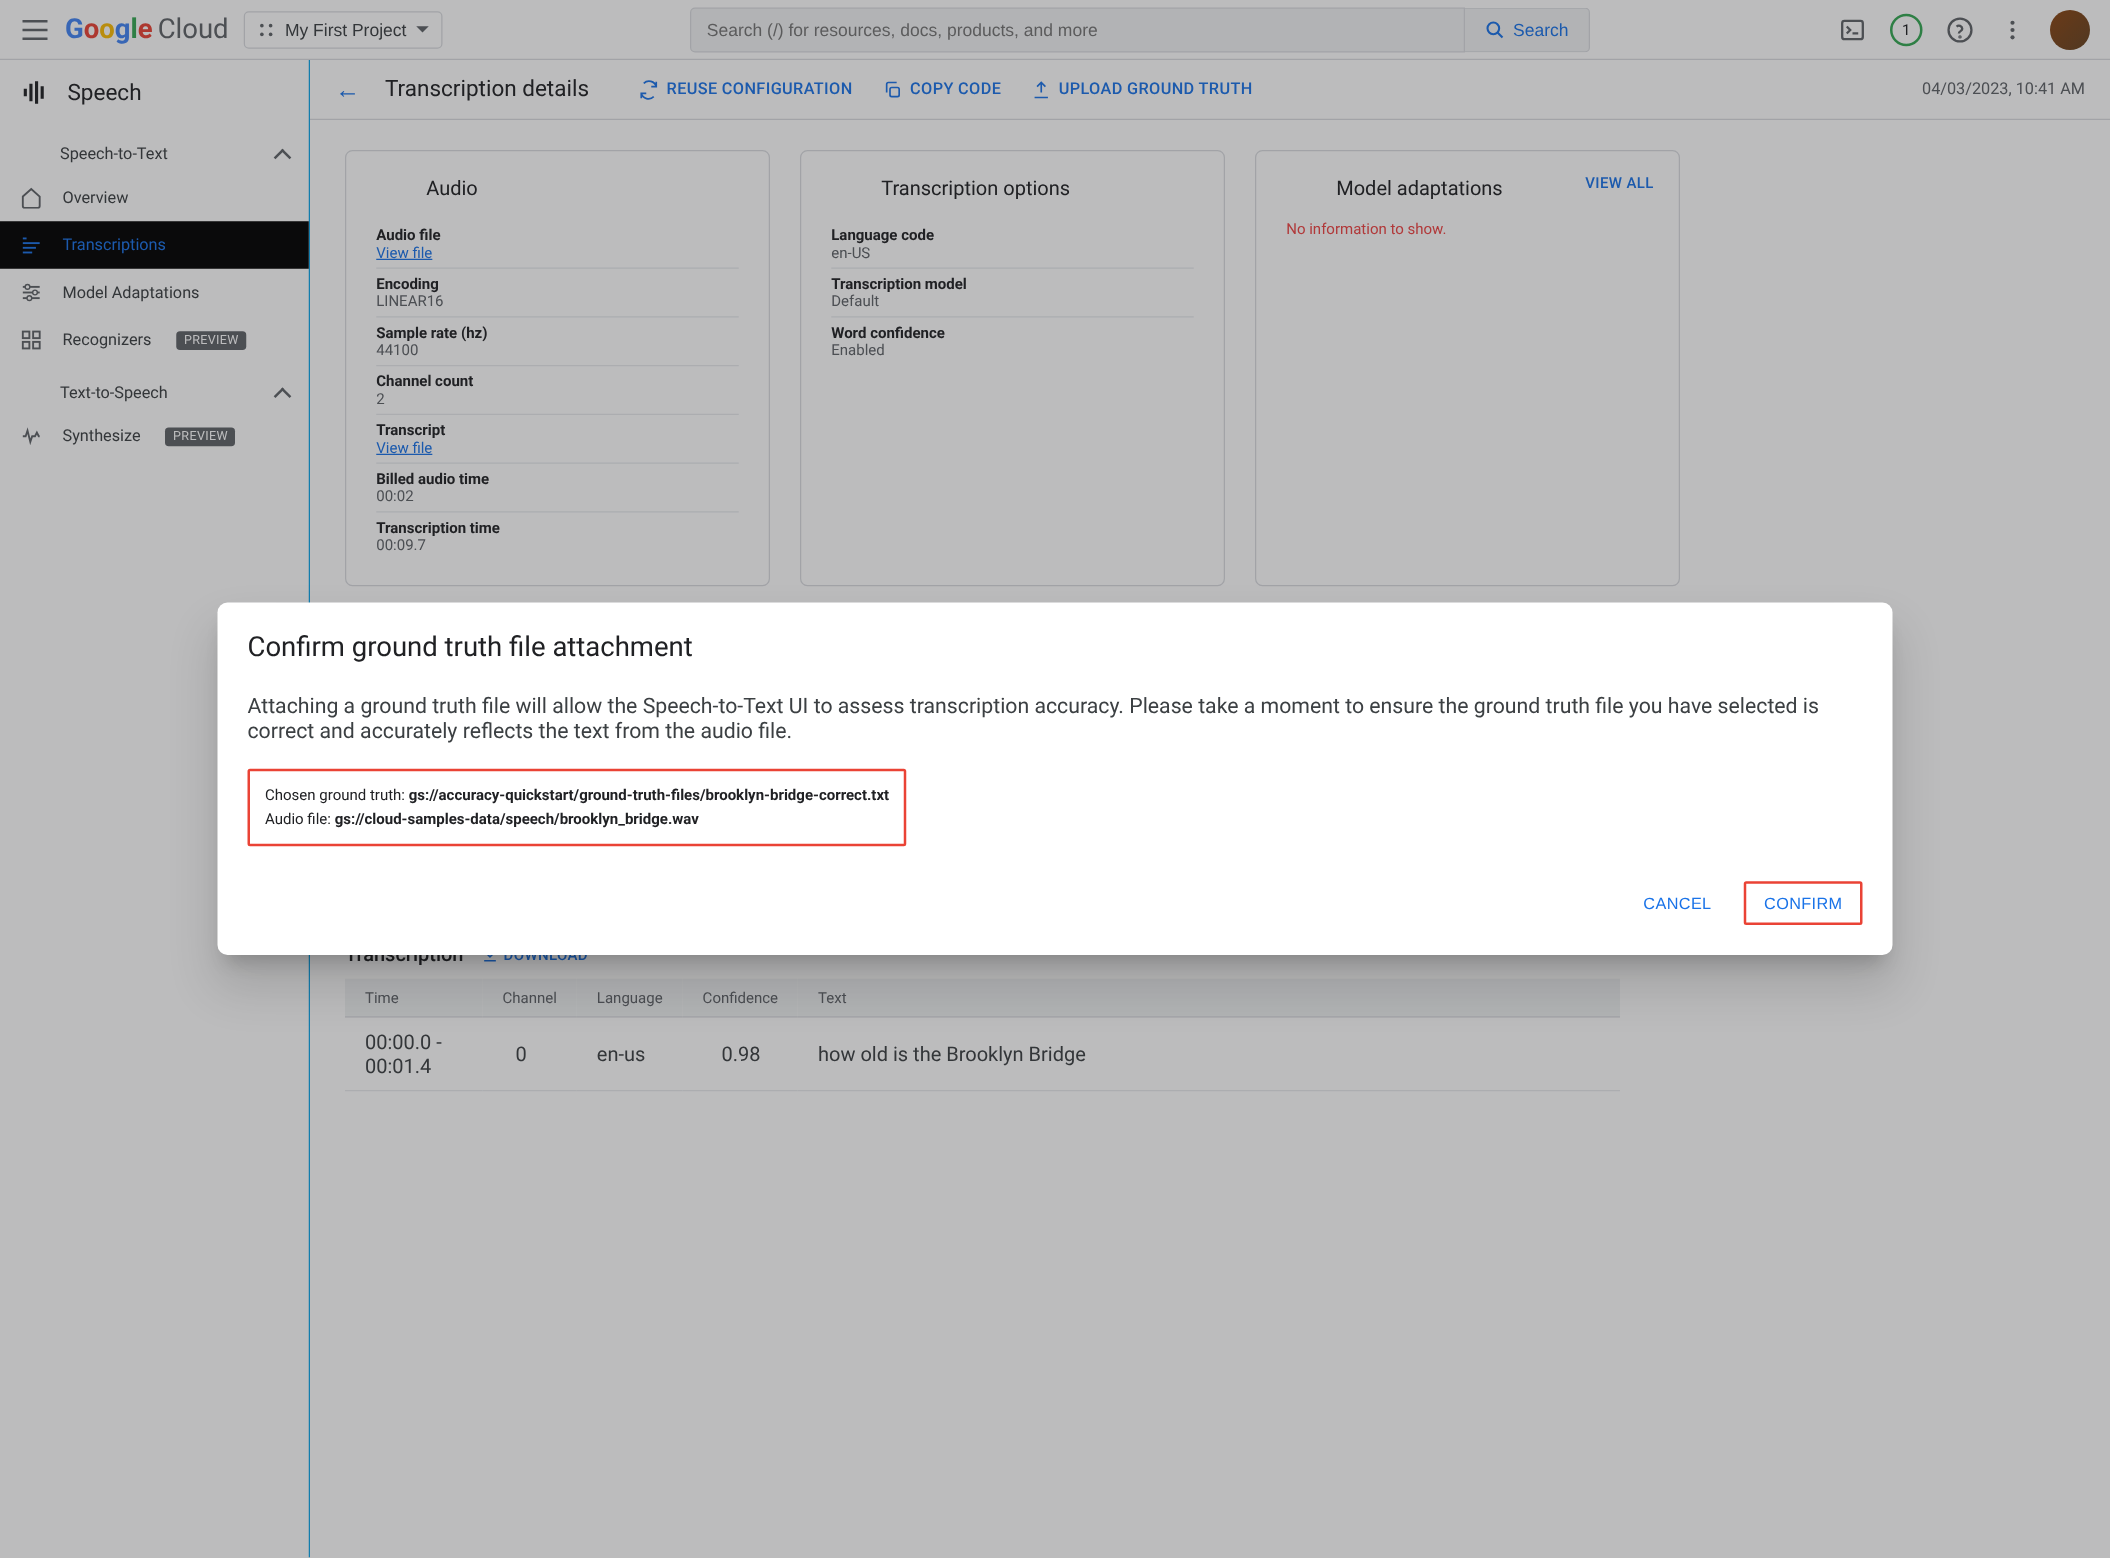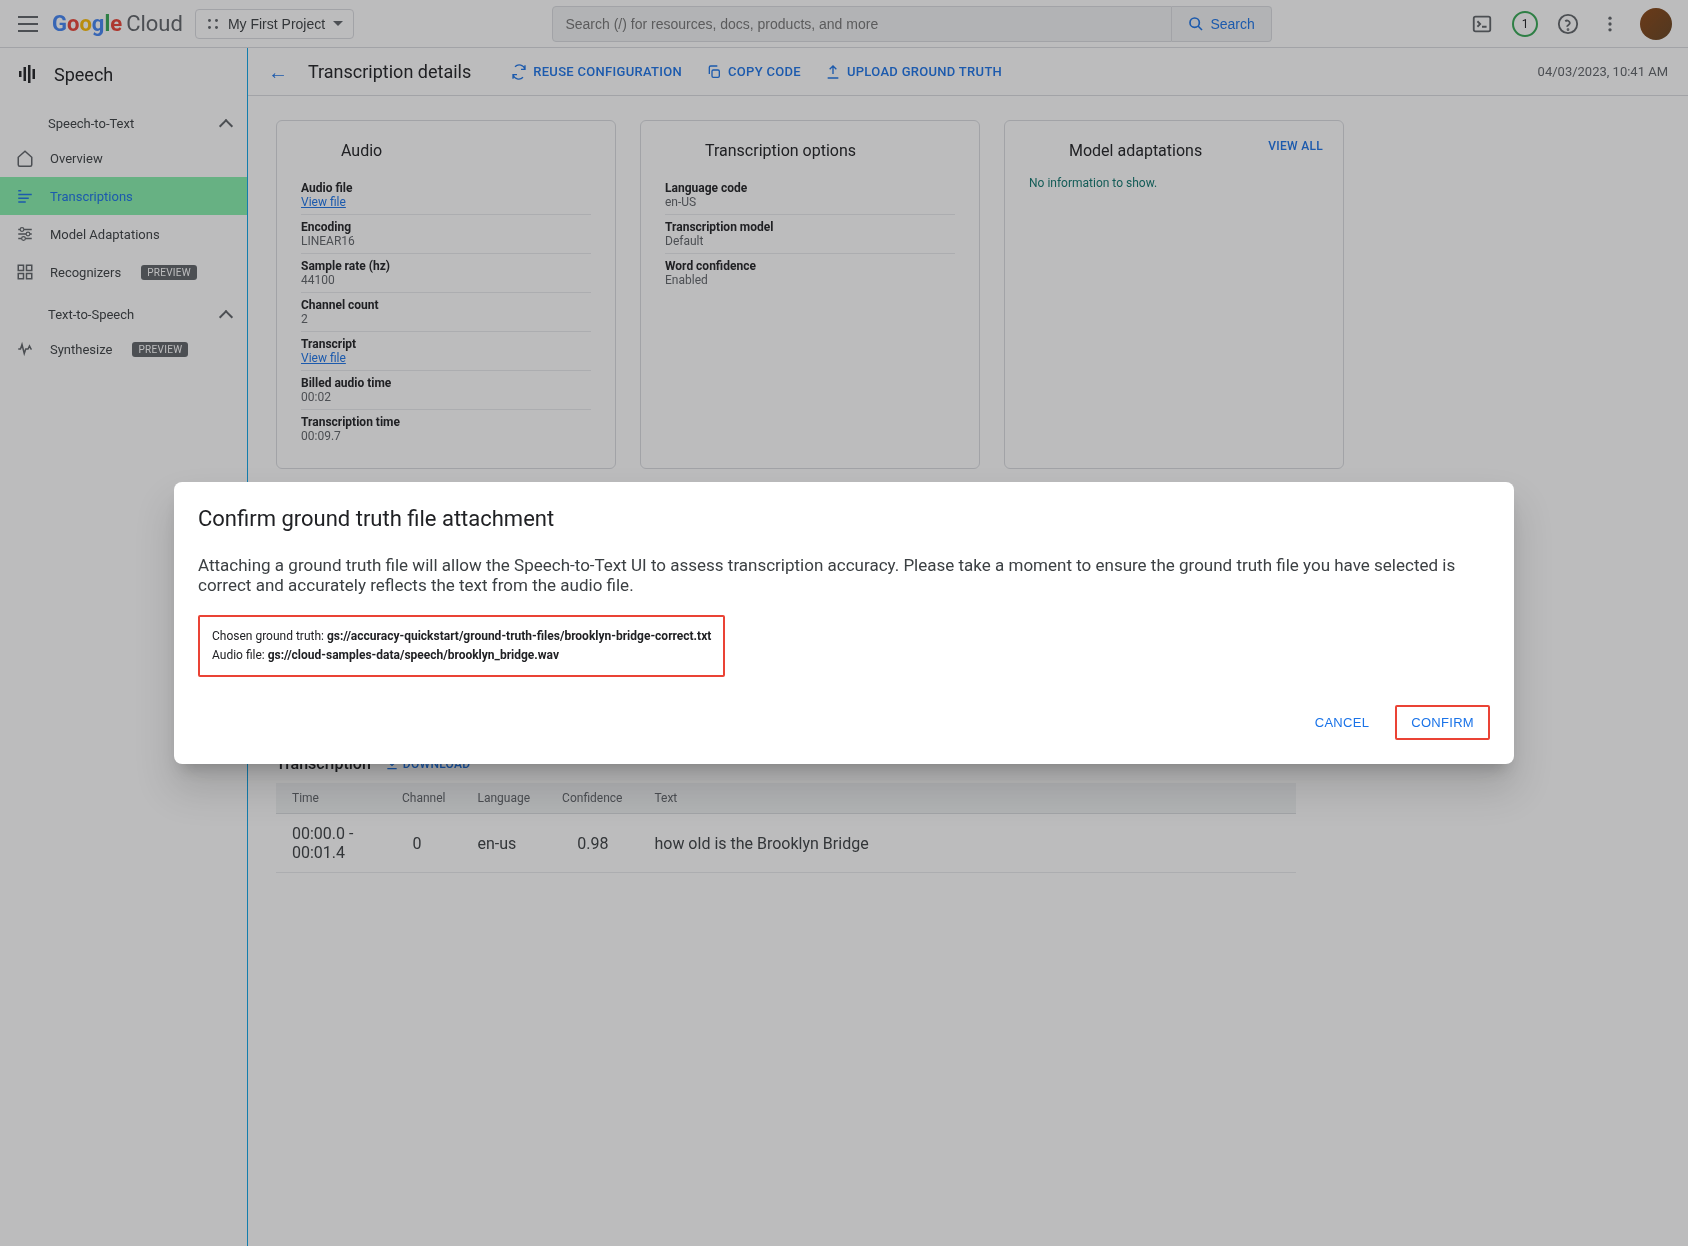--- a/index.html
+++ b/index.html
@@ -18,41 +18,41 @@
 .topbar-right { display: flex; align-items: center; gap: 18px; }
 .icon-btn { width: 24px; height: 24px; cursor: pointer; color: #5f6368; display: flex; align-items: center; justify-content: center; }
 .badge-circle { width: 26px; height: 26px; border: 2px solid #34a853; border-radius: 50%; display: flex; align-items: center; justify-content: center; font-size: 12px; color: #202124; }
 .avatar { width: 32px; height: 32px; border-radius: 50%; background: linear-gradient(135deg,#8b4513,#654321); }
 .layout { display: flex; height: calc(100vh - 48px); }
 .sidebar { width: 248px; border-right: 1px solid #0ea5e9; }
 .sidebar-title { display: flex; align-items: center; gap: 14px; padding: 14px 16px; font-size: 18px; color: #202124; }
 .nav-section { padding: 8px 0; }
 .nav-section-header { display: flex; justify-content: space-between; align-items: center; padding: 8px 16px; font-size: 13px; color: #3c4043; cursor: pointer; margin-left: 32px; }
 .nav-item { display: flex; align-items: center; gap: 16px; padding: 10px 16px; font-size: 13px; color: #3c4043; cursor: pointer; }
-.nav-item.active { background: #86efac; color: #1a73e8; }
+.nav-item.active { background: #000000; color: #1a73e8; }
 .nav-item svg { width: 18px; height: 18px; }
 .preview-badge { background: #5f6368; color: #fff; font-size: 10px; padding: 2px 6px; border-radius: 3px; margin-left: 4px; letter-spacing: 0.3px; }
 .main { flex: 1; overflow-y: auto; }
 .page-header { height: 48px; border-bottom: 1px solid #dadce0; display: flex; align-items: center; padding: 0 20px; gap: 20px; }
 .back-btn { color: #1a73e8; cursor: pointer; font-size: 20px; }
 .page-title { font-size: 18px; color: #202124; }
 .header-actions { display: flex; gap: 24px; margin-left: 20px; }
 .header-action { color: #1a73e8; font-size: 13px; font-weight: 500; cursor: pointer; display: flex; align-items: center; gap: 6px; letter-spacing: 0.3px; }
 .timestamp { margin-left: auto; color: #5f6368; font-size: 13px; }
 .content { padding: 24px 28px; }
 .section-title { font-size: 16px; font-weight: 500; margin-bottom: 16px; color: #202124; }
 .config-grid { display: flex; gap: 24px; }
 .config-card { border: 1px solid #dadce0; border-radius: 6px; padding: 20px 24px; width: 340px; position: relative; min-height: 270px; }
 .card-title { font-size: 16px; font-weight: 400; margin-bottom: 16px; color: #202124; margin-left: 40px; }
 .kv-row { display: flex; justify-content: flex-start; border-bottom: 1px solid #e8eaed; padding: 5px 0; font-size: 12px; flex-direction: column; }
 .kv-row:last-child { border-bottom: none; }
 .kv-key { font-weight: 700; color: #202124; }
 .kv-val { color: #5f6368; }
 .link { color: #1a73e8; text-decoration: underline; cursor: pointer; }
-.card-info { font-size: 12px; color: #0f766e; }
+.card-info { font-size: 12px; color: #ef4444; }
 .view-all { position: absolute; top: 18px; right: 20px; color: #1a73e8; font-size: 12px; font-weight: 500; cursor: pointer; letter-spacing: 0.3px; }
 .slider-track { width: 490px; height: 3px; background: #dadce0; border-radius: 2px; margin: 48px 0 20px 28px; position: relative; }
 .slider-thumb { width: 16px; height: 16px; border: 2px solid #1a73e8; border-radius: 50%; background: #fff; position: absolute; left: -6px; top: -7px; }
 .view-less { color: #1a73e8; font-size: 12px; font-weight: 500; cursor: pointer; display: flex; align-items: center; gap: 4px; letter-spacing: 0.3px; }
 .transcription-header { display: flex; align-items: center; gap: 14px; margin: 20px 0 10px; }
 .transcription-title { font-size: 16px; font-weight: 500; }
 .download-btn { color: #1a73e8; font-size: 12px; font-weight: 500; cursor: pointer; display: flex; align-items: center; gap: 4px; letter-spacing: 0.3px; }
 .trans-table { width: 1020px; border-collapse: collapse; }
 .trans-table th { background: #f1f3f4; text-align: left; padding: 8px 16px; font-size: 12px; font-weight: 400; color: #5f6368; border-bottom: 1px solid #dadce0; }
 .trans-table td { padding: 10px 16px; font-size: 16px; color: #3c4043; border-bottom: 1px solid #e8eaed; }

